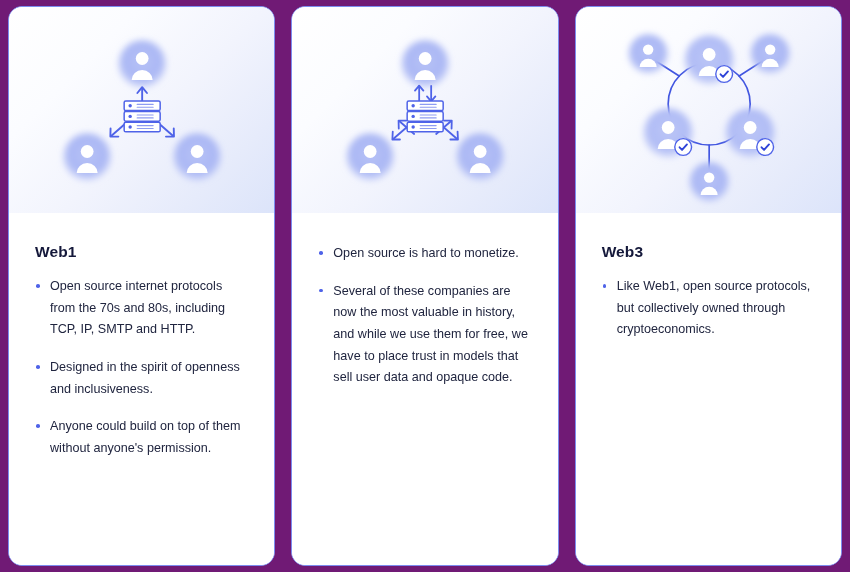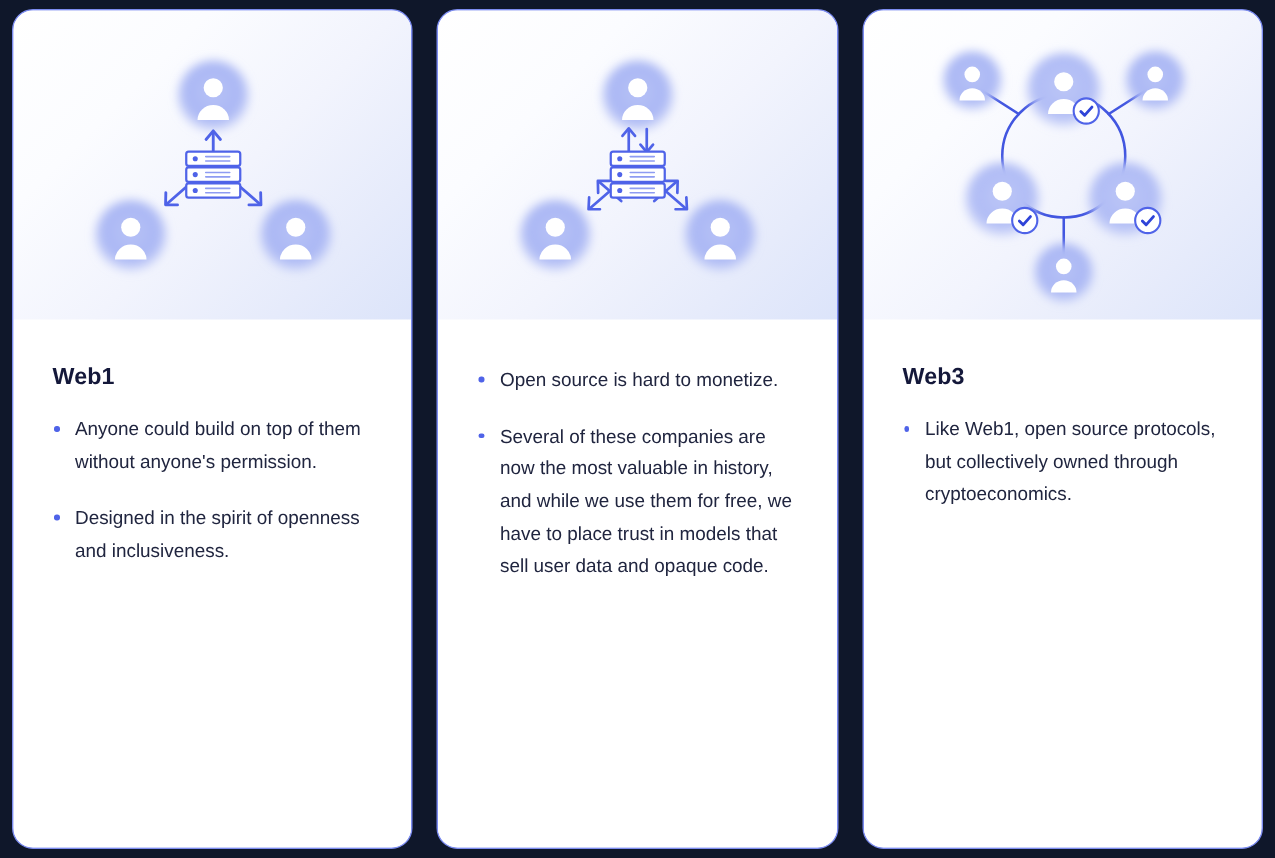--- a/index.html
+++ b/index.html
@@ -7,21 +7,21 @@
     width: 850px; height: 572px;
     background: #eef0fa;
     font-family: "Liberation Sans", sans-serif;
     overflow: hidden;
   }
   .board {
     width: 850px; height: 572px;
     display: flex;
     gap: 16px;
     padding: 6px 8px 6px 8px;
-    background: #0f172a;
+    background: #701a75;
   }
   .card {
     flex: 1 1 0;
     background: #ffffff;
     border: 1.6px solid #7c8cf0;
     border-radius: 14px;
     overflow: hidden;
     display: flex;
     flex-direction: column;
     position: relative;
@@ -141,22 +141,23 @@
             <path d="M128,108 h16 M128,110.9 h16"></path>
             <path d="M128,118.6 h16 M128,121.5 h16"></path>
           </g>
         </g>
       </svg>
     </div>
 
     <div class="body">
       <div class="card-title">Web1</div>
       <ul class="points">
+        <li>Open source internet protocols from the 70s and 80s, including TCP, IP, SMTP and HTTP.</li>
+        <li>Designed in the spirit of openness and inclusiveness.</li>
         <li>Anyone could build on top of them without anyone's permission.</li>
-        <li>Designed in the spirit of openness and inclusiveness.</li>
       </ul>
     </div>
   </div>
 
   <div class="card">
     <div class="illus">
       <svg viewBox="0 0 265 206" preserveAspectRatio="xMidYMid meet">
         <defs>
           <radialGradient id="av2" cx="50%" cy="45%" r="62%">
             <stop offset="0%" stop-color="#b7c2f6"></stop>

